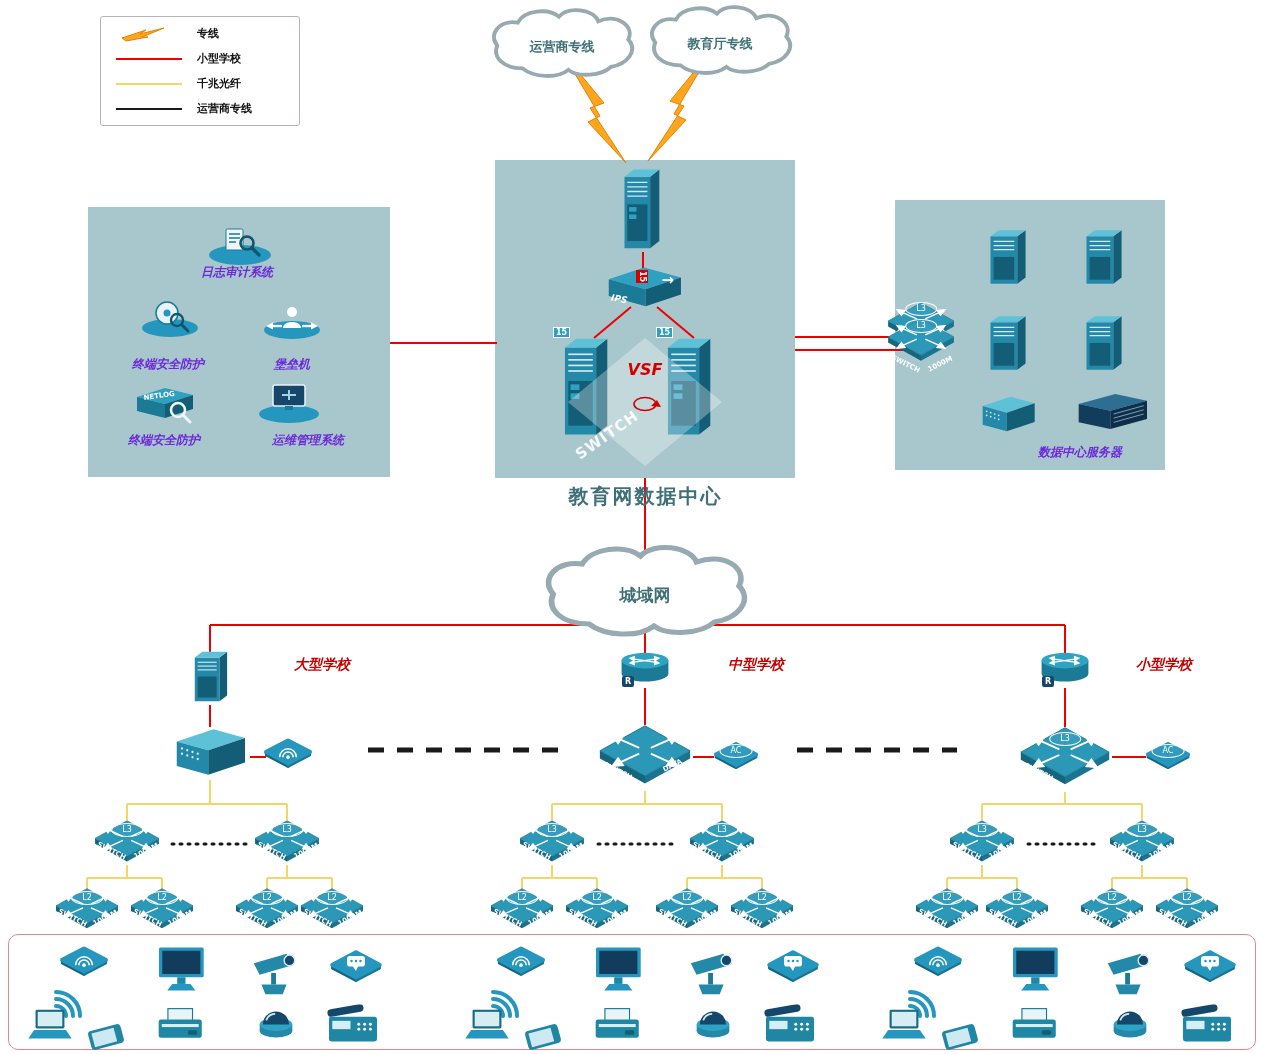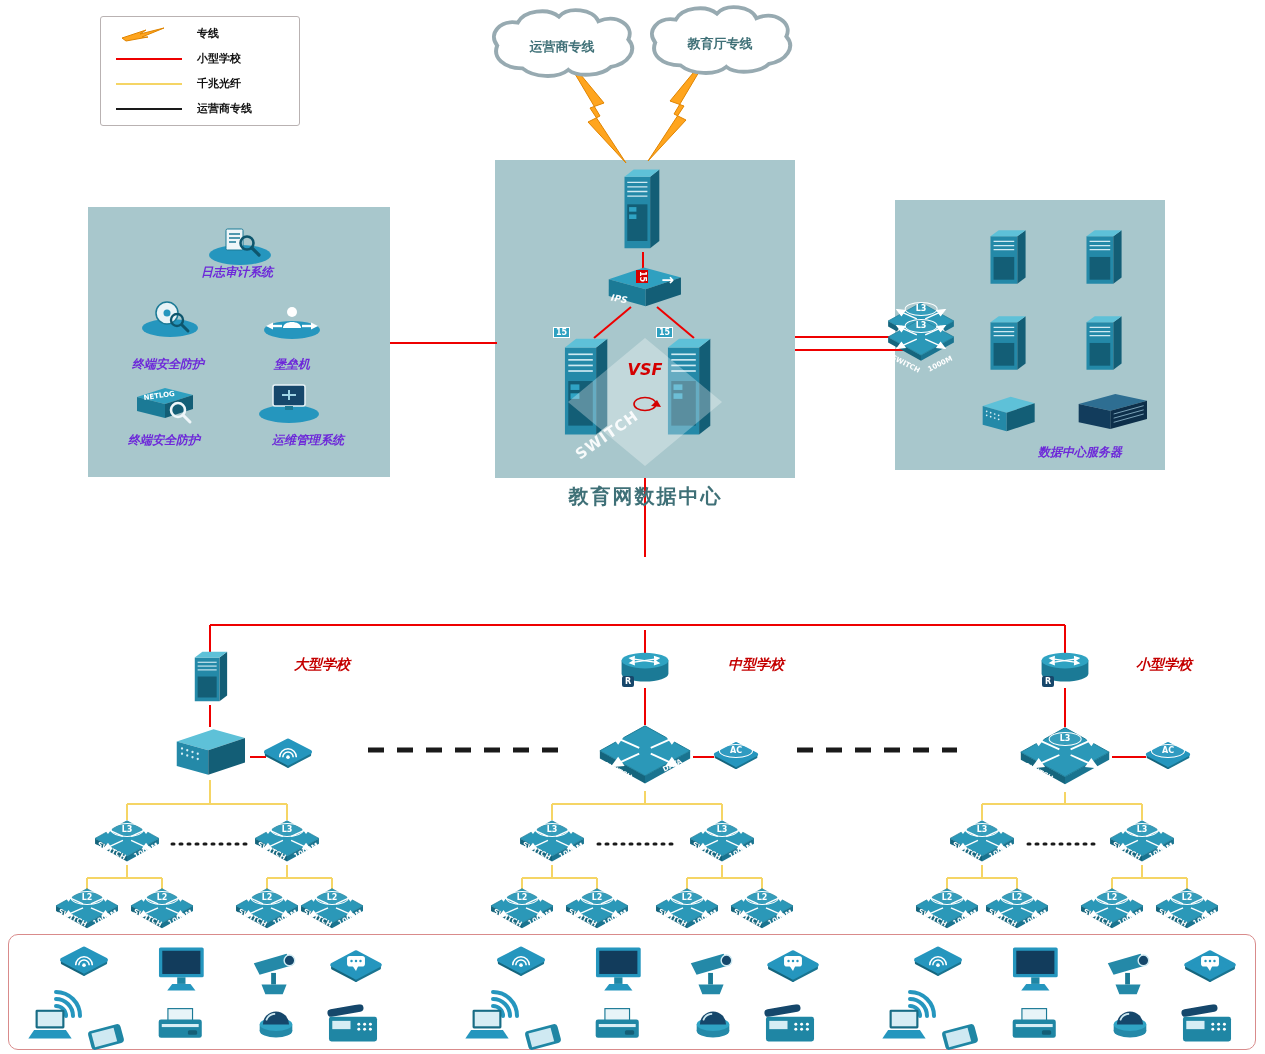--- a/index.html
+++ b/index.html
@@ -12,21 +12,21 @@
   .lbl{position:absolute;z-index:4;text-align:center;}
   .red-lbl{color:#6d28d9;font-weight:700;font-size:12px;font-style:italic;}
   .school-lbl{color:#c40000;font-weight:700;font-size:14px;font-style:italic;}
   .cloud-text{position:absolute;inset:0;display:flex;align-items:center;justify-content:center;
               color:#3f7077;font-weight:700;font-size:13px;padding-top:6px;z-index:4;}
   .title-dc{font-size:20px;font-weight:700;color:#3f7077;letter-spacing:2px;}
   
   .sw{position:absolute;z-index:3;}
   .sw > svg{position:absolute;left:0;top:0;width:100%;}
   .swbadge{position:absolute;left:50%;transform:translateX(-50%);top:5px;border:1.5px solid #fff;
-           border-radius:50%;color:#fff;font-size:8px;font-weight:700;line-height:1;
+           border-radius:50%;color:#fff;font-size:8px;font-weight:400;line-height:1;
            padding:2px 10px;z-index:5;background:rgba(255,255,255,0.05);}
   .swt{position:absolute;color:#fff;font-weight:700;font-size:7px;white-space:nowrap;z-index:5;}
   .swt.l{left:5%;bottom:24%;transform:rotate(27deg);}
   .swt.r{right:3%;bottom:24%;transform:rotate(-27deg);}
   .dcstack{position:absolute;right:3%;bottom:22%;transform:rotate(-26deg);text-align:center;
            font-size:7px;color:#fff;font-weight:700;line-height:1.15;z-index:5;}
   .dcstack span{display:block;}
   .rbadge{position:absolute;left:4px;bottom:3px;background:#16476b;color:#fff;font-size:8px;
           font-weight:700;padding:1px 3px;border-radius:2px;z-index:5;}
   .srv-tag{position:absolute;left:-3px;top:-5px;background:#2fa0c0;border:1px solid #fff;color:#fff;
@@ -332,20 +332,26 @@
         <use href="#sym-cloud"></use>
       </svg>
     <span class="cloud-text">运营商专线</span>
   </div>
   <div class="dev" style="left:641px;top:3px;width:158px;height:76px">
     <svg viewBox="0 0 200 100" preserveAspectRatio="none">
         <use href="#sym-cloud"></use>
       </svg>
     <span class="cloud-text">教育厅专线</span>
   </div>
+  <div class="dev" style="left:533px;top:542px;width:224px;height:100px">
+    <svg viewBox="0 0 200 100" preserveAspectRatio="none">
+        <use href="#sym-cloud"></use>
+      </svg>
+    <span class="cloud-text" style="font-size:17px">城域网</span>
+  </div>
 
   <div class="dev" style="left:204px;top:224px;width:72px;height:44px">
     <svg viewBox="0 0 72 44">
       <ellipse cx="36" cy="31" rx="31" ry="10" fill="#2596be"></ellipse>
       <rect x="22" y="5" width="17" height="21" rx="1.5" fill="#eef6f9" stroke="#1b7a96"></rect>
       <path d="M25,10h11M25,14h11M25,18h7" stroke="#1b7a96" stroke-width="1.3" fill="none"></path>
       <circle cx="43" cy="19" r="6.5" fill="none" stroke="#0e566d" stroke-width="2.6"></circle>
       <line x1="48" y1="24" x2="55" y2="31" stroke="#0e566d" stroke-width="3.2" stroke-linecap="round"></line>
     </svg>
   </div>

